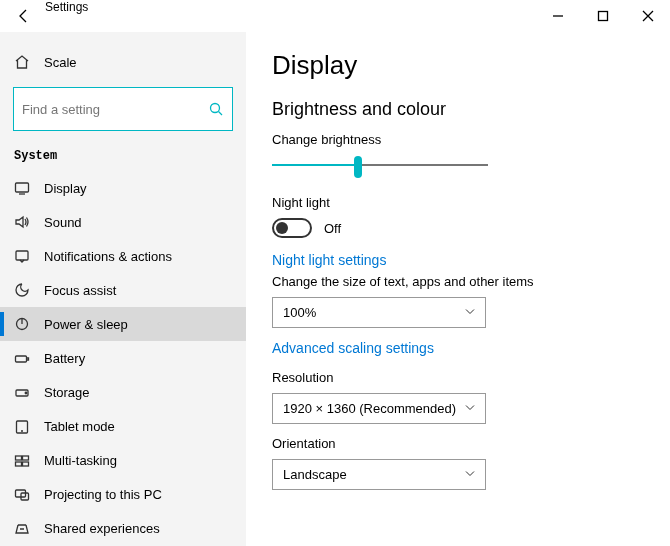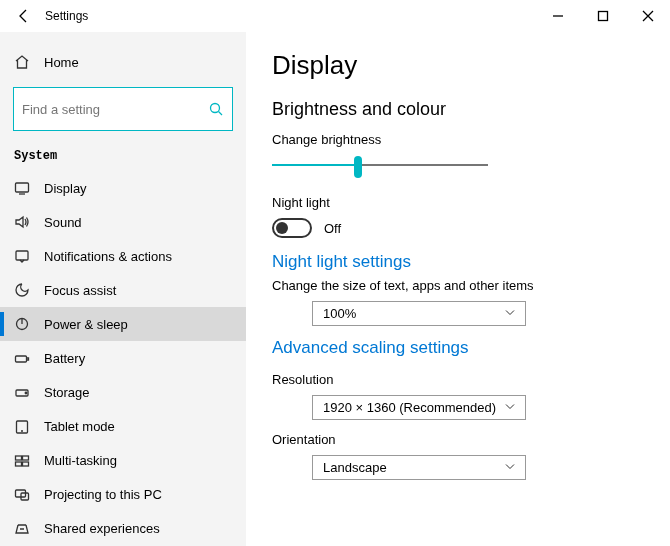--- a/index.html
+++ b/index.html
@@ -1,17 +1,17 @@
 <!DOCTYPE html>
 <html><head>
   <meta charset="utf-8">
   <style>
     * { margin: 0; padding: 0; box-sizing: border-box; font-family: "Segoe UI", sans-serif; }
     body { width: 670px; height: 546px; background: #fff; display: flex; flex-direction: column; overflow: hidden; color: #000; }
-    .titlebar { height: 32px; display: flex; align-items: center; padding-left: 9px; }
+    .titlebar { height: 32px; display: flex; align-items: flex-start; padding-left: 9px; }
     .titlebar .back { width: 30px; height: 32px; display: flex; align-items: center; justify-content: center; }
     .titlebar .title { font-size: 12px; margin-left: 6px; }
     .window-controls { margin-left: auto; display: flex; }
     .window-controls > div { width: 45px; height: 32px; display: flex; align-items: center; justify-content: center; }
     .content { flex: 1; display: flex; overflow: hidden; }
     .sidebar { width: 246px; background: #f4f4f4; display: flex; flex-direction: column; overflow-y: auto; }
     .home-row, .sidebar-item { height: 37px; display: flex; align-items: center; padding-left: 14px; gap: 14px; font-size: 13px; cursor: default; }
     .home-row { margin-top: 13px; }
     .search-wrap { padding: 8px 13px 6px 13px; }
     .search-box { height: 44px; border: 1px solid #00b7c3; background: #fff; display: flex; align-items: center; padding: 0 8px; }
@@ -29,22 +29,22 @@
     .section-title.mt { margin-top: 26px; }
     .field-label { font-size: 13px; color: #000; margin-bottom: 8px; margin-top: 4px; }
     .slider { width: 216px; height: 22px; position: relative; margin-bottom: 18px; }
     .slider-track { position: absolute; top: 9px; left: 0; right: 0; height: 2px; background: #767676; }
     .slider-fill { position: absolute; top: 9px; left: 0; width: 40%; height: 2px; background: #00b7c3; }
     .slider-thumb { position: absolute; top: 1px; left: 40%; width: 8px; height: 22px; background: #00b7c3; border-radius: 4px; margin-left: -4px; }
     .toggle-row { display: flex; align-items: center; gap: 12px; margin-bottom: 14px; }
     .toggle { width: 40px; height: 20px; border: 2px solid #333; border-radius: 10px; position: relative; }
     .toggle-knob { position: absolute; left: 2px; top: 2px; width: 12px; height: 12px; background: #333; border-radius: 50%; }
     .toggle-label { font-size: 13px; }
-    .link { font-size: 17px; color: #0078d4; margin-bottom: 6px; cursor: pointer; }
-    .select-box { width: 214px; height: 25px; border: 1px solid #999; display: flex; align-items: center; padding: 0 10px; font-size: 13px; margin-bottom: 12px; position: relative; background: #fff; margin-left: 40px; }
+    .link { font-size: 14px; color: #0078d4; margin-bottom: 6px; cursor: pointer; }
+    .select-box { width: 214px; height: 31px; border: 1px solid #999; display: flex; align-items: center; padding: 0 10px; font-size: 13px; margin-bottom: 12px; position: relative; background: #fff; }
     .select-box .chev { position: absolute; right: 9px; top: 50%; transform: translateY(-50%); }
     .select-box .chev svg { width: 12px; height: 12px; }
   </style>
 </head>
 <body>
 
 <div class="titlebar">
   <div class="back">
     <span class="icon">
       <svg viewBox="0 0 16 16">
@@ -79,21 +79,21 @@
 </div>
 
 <div class="content">
   <div class="sidebar">
     <div class="home-row">
       <span class="icon">
           <svg viewBox="0 0 16 16">
             <path d="M2 7 L8 2 L14 7 M3.5 6 V14 H12.5 V6"></path>
           </svg>
         </span>
-      <span>Home</span>
+      <span>Scale</span>
     </div>
     <div class="search-wrap">
       <div class="search-box">
         <input type="text" placeholder="Find a setting" style="">
         <span class="icon">
             <svg viewBox="0 0 16 16" style="stroke:#00b7c3">
               <circle cx="7" cy="7" r="4.5"></circle>
               <path d="M10.5 10.5 L14 14"></path>
             </svg>
           </span>

